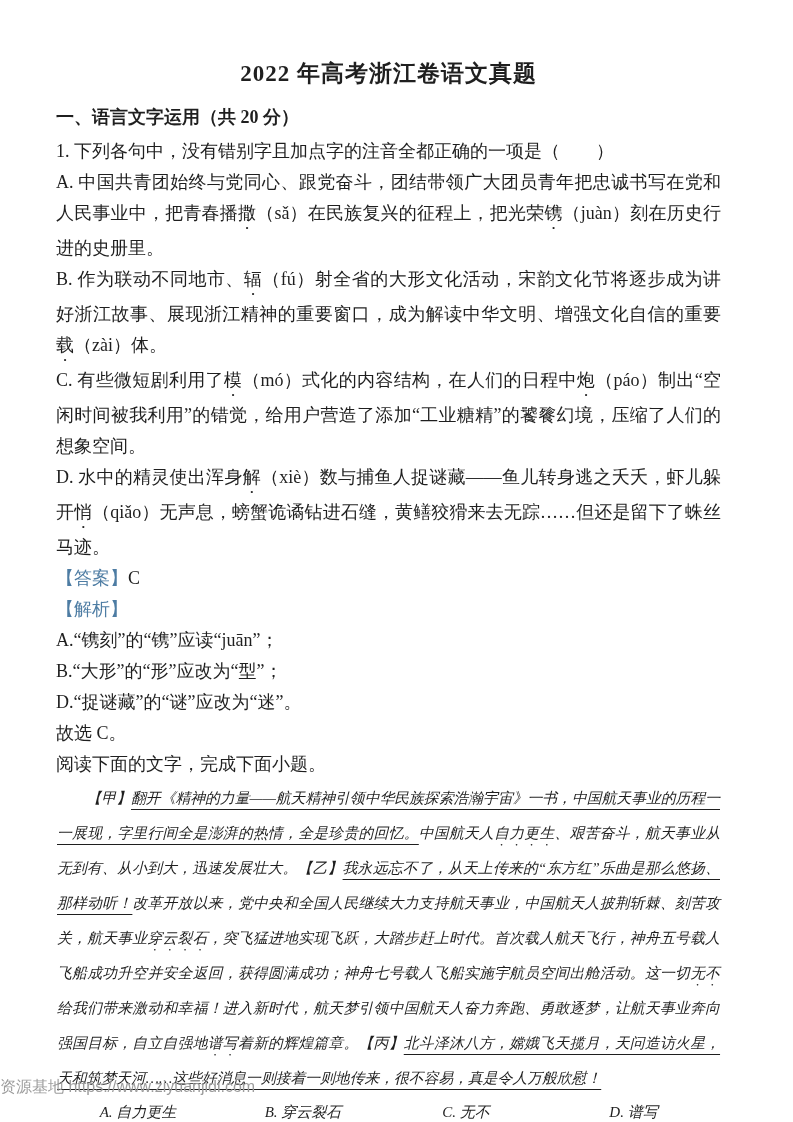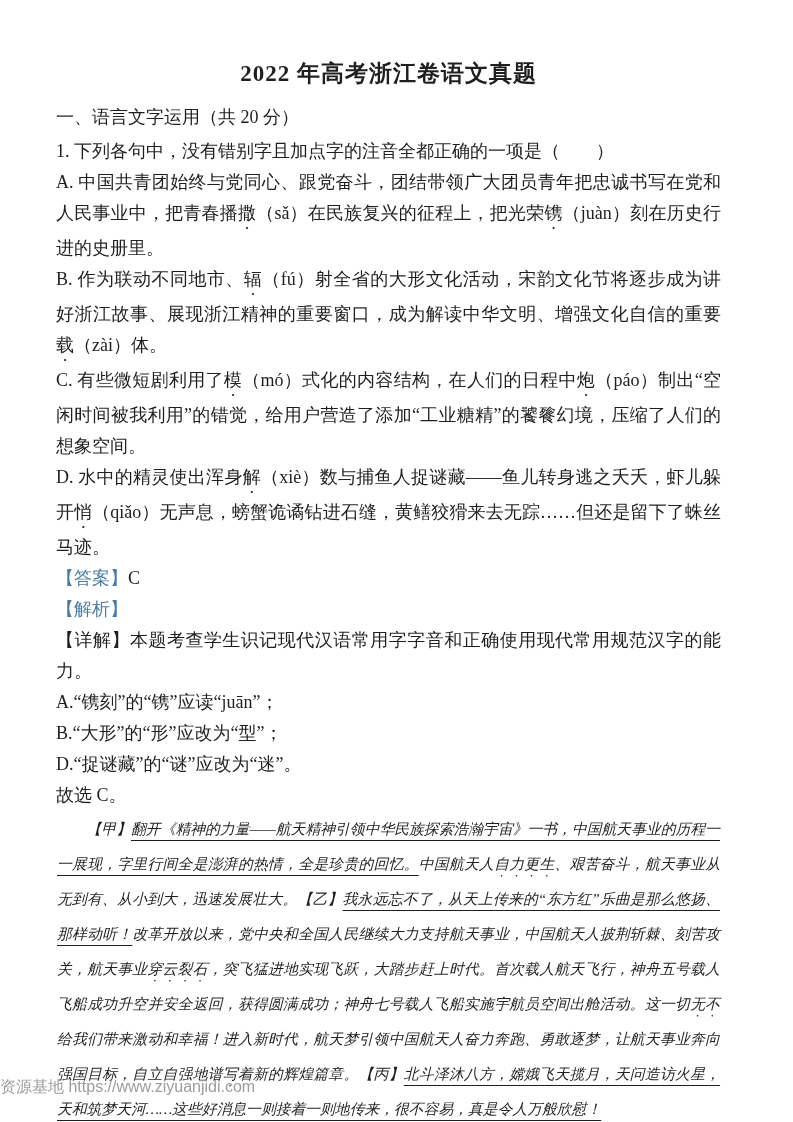--- a/index.html
+++ b/index.html
@@ -19,21 +19,21 @@
     font-size:23px;
     line-height:32px;
     font-weight:bold;
     text-align:center;
     letter-spacing:1px;
   }
   .section-heading{
     margin:0 0 6px 0;
     font-size:18px;
     line-height:26px;
-    font-weight:normal;
+    font-weight:bold;
   }
   p.line{
     margin:0;
     font-size:18px;
     line-height:31px;
     text-align:justify;
   }
   .blue{color:var(--answer-blue,#4d7ca3);}
   .passage{
     margin:1px;
@@ -85,26 +85,26 @@
 
   <p class="line"><span>A. 中国共青团始终与党同心、跟党奋斗，团结带领广大团员青年把忠诚书写在党和人民事业中，把青春播</span><span class="em-dot">撒</span><span>（sǎ）在民族复兴的征程上，把光荣</span><span class="em-dot">镌</span><span>（juàn）刻在历史行进的史册里。</span></p>
   <p class="line"><span>B. 作为联动不同地市、</span><span class="em-dot">辐</span><span>（fú）射全省的大形文化活动，宋韵文化节将逐步成为讲好浙江故事、展现浙江精神的重要窗口，成为解读中华文明、增强文化自信的重要</span><span class="em-dot">载</span><span>（zài）体。</span></p>
   <p class="line"><span>C. 有些微短剧利用了</span><span class="em-dot">模</span><span>（mó）式化的内容结构，在人们的日程中</span><span class="em-dot">炮</span><span>（páo）制出“空闲时间被我利用”的错觉，给用户营造了添加“工业糖精”的饕餮幻境，压缩了人们的想象空间。</span></p>
   <p class="line"><span>D. 水中的精灵使出浑身</span><span class="em-dot">解</span><span>（xiè）数与捕鱼人捉谜藏——鱼儿转身逃之夭夭，虾儿躲开</span><span class="em-dot">悄</span><span>（qiǎo）无声息，螃蟹诡谲钻进石缝，黄鳝狡猾来去无踪……但还是留下了蛛丝马迹。</span></p>
 
   <p class="line"><span class="blue">【答案】</span><span>C</span></p>
 
   <p class="line"><span class="blue">【解析】</span></p>
 
-  <p class="line">【详解】本题考查学生识记现代汉语常用字字音和正确使用现代常用规范汉字的能力。</p>
   <p class="line">A.“镌刻”的“镌”应读“juān”；</p>
   <p class="line">B.“大形”的“形”应改为“型”；</p>
   <p class="line">D.“捉谜藏”的“谜”应改为“迷”。</p>
   <p class="line">故选 C。</p>
 
+  <p class="line">阅读下面的文字，完成下面小题。</p>
 
   <p class="passage"><span>【甲】</span><span class="u-line">翻开《精神的力量——航天精神引领中华民族探索浩瀚宇宙》一书，中国航天事业的历程一一展现，字里行间全是澎湃的热情，全是珍贵的回忆。</span><span>中国航天人</span><span class="em-dot">自力更生</span><span>、艰苦奋斗，航天事业从无到有、从小到大，迅速发展壮大。</span><span>【乙】</span><span class="u-line">我永远忘不了，从天上传来的“东方红”乐曲是那么悠扬、那样动听！</span><span>改革开放以来，党中央和全国人民继续大力支持航天事业，中国航天人披荆斩棘、刻苦攻关，航天事业</span><span class="em-dot">穿云裂石</span><span>，突飞猛进地实现飞跃，大踏步赶上时代。首次载人航天飞行，神舟五号载人飞船成功升空并安全返回，获得圆满成功；神舟七号载人飞船实施宇航员空间出舱活动。这一切</span><span class="em-dot">无不</span><span>给我们带来激动和幸福！进入新时代，航天梦引领中国航天人奋力奔跑、勇敢逐梦，让航天事业奔向强国目标，自立自强地</span><span class="em-dot">谱写</span><span>着新的辉煌篇章。</span><span>【丙】</span><span class="u-line">北斗泽沐八方，嫦娥飞天揽月，天问造访火星，天和筑梦天河……这些好消息一则接着一则地传来，很不容易，真是令人万般欣慰！</span></p>
 
 
   <div class="q2-options">
     <span>A. 自力更生</span>
     <span>B. 穿云裂石</span>
     <span>C. 无不</span>
     <span>D. 谱写</span>
   </div>

